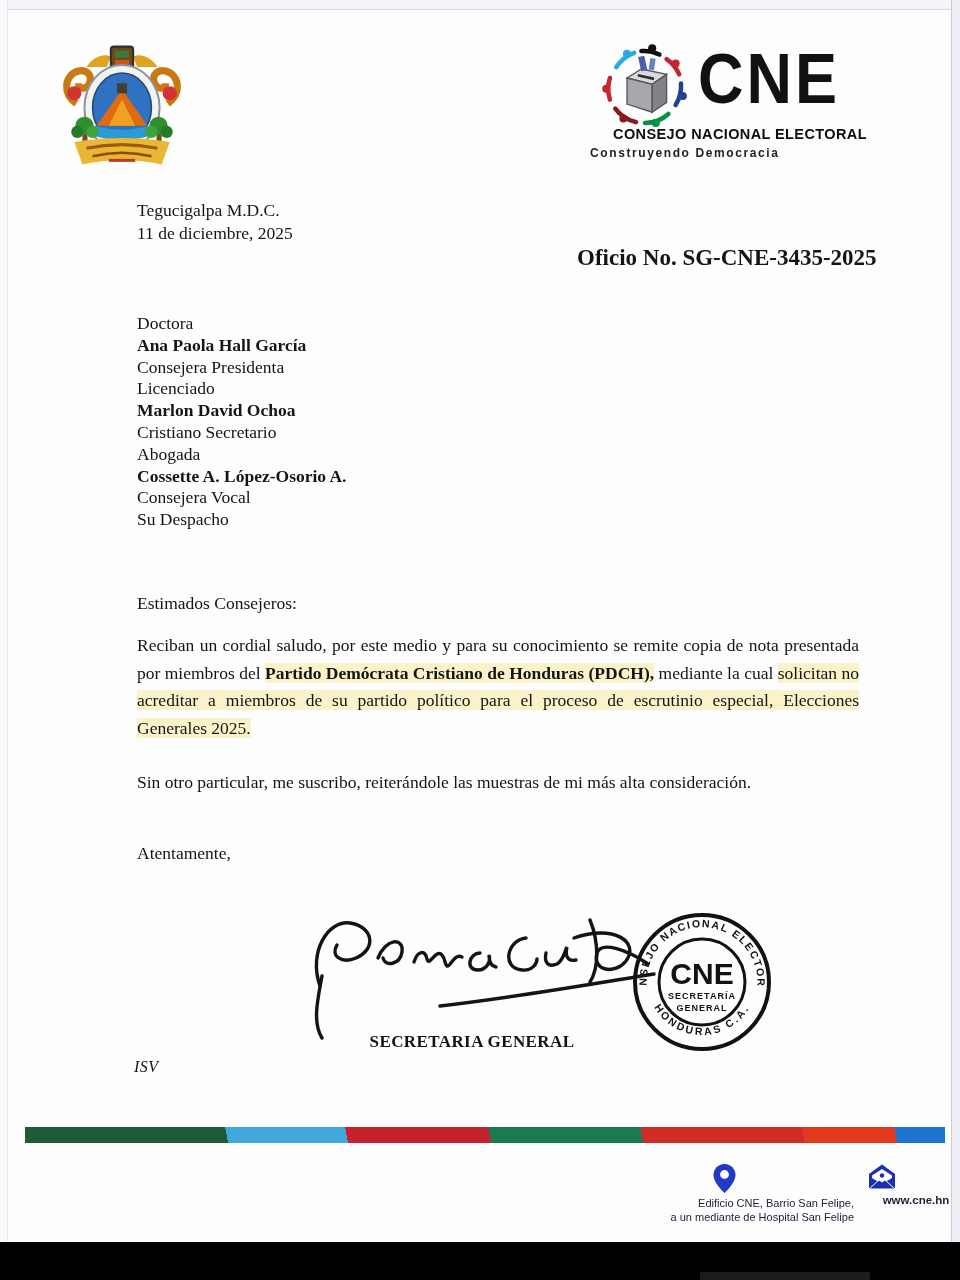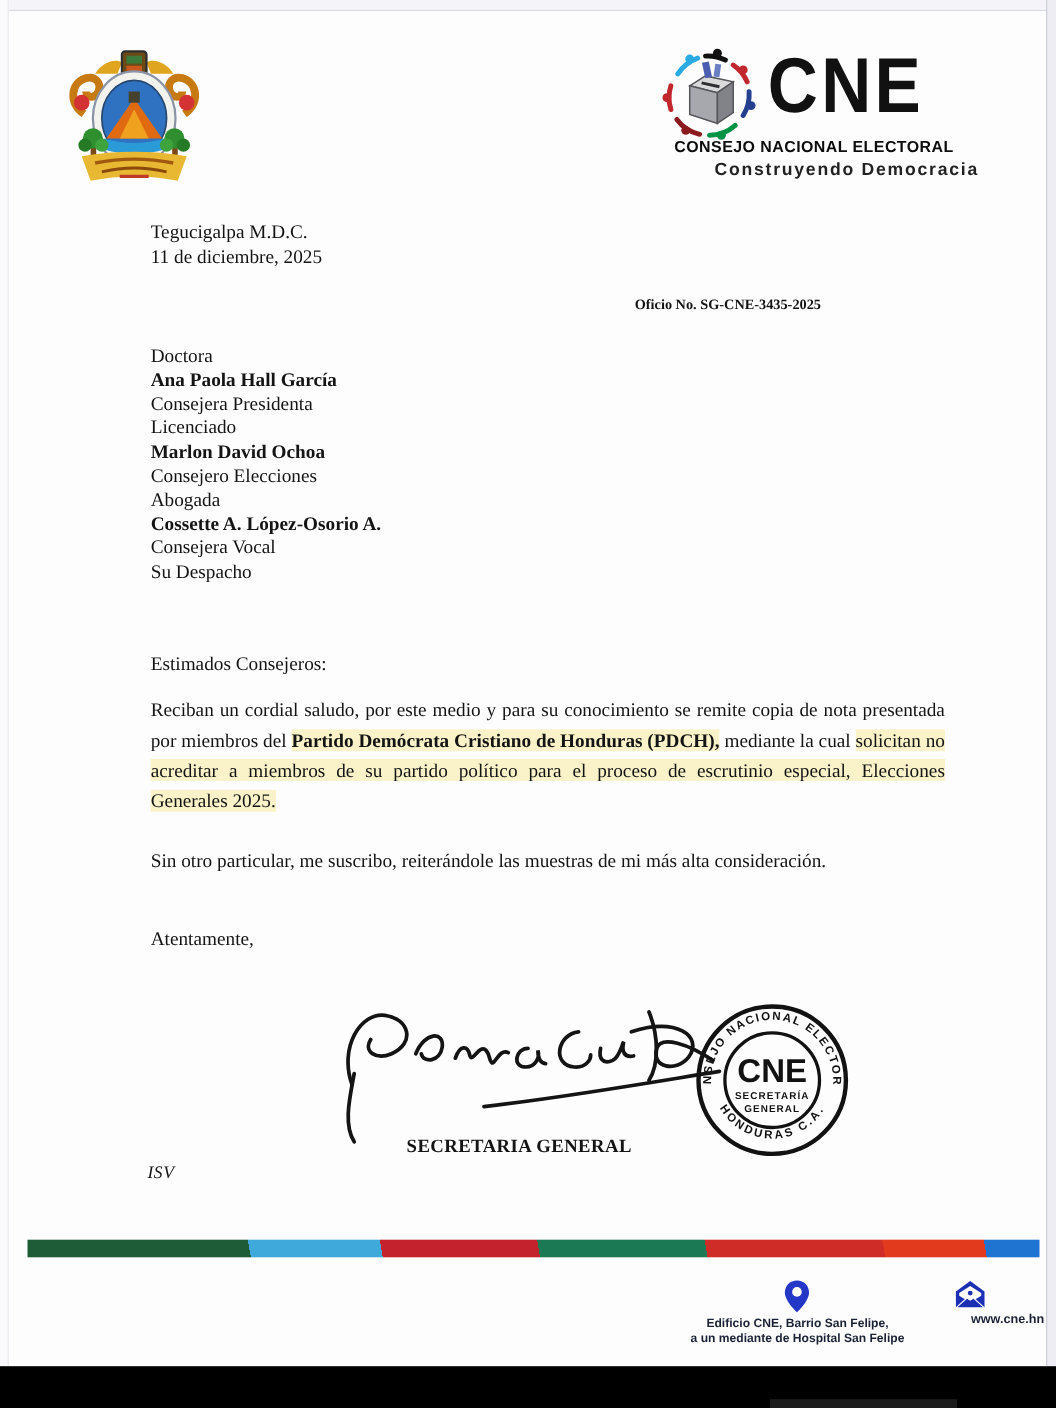--- a/index.html
+++ b/index.html
@@ -21,28 +21,28 @@
 
   
   .coat { position:absolute; left:56px; top:40px; width:132px; height:128px; }
   .cne-logo-icon { position:absolute; left:600px; top:42px; width:90px; height:90px; }
   .cne-logo-text { position:absolute; left:698px; top:38px; width:180px; height:88px;
     font-family:"Liberation Sans", sans-serif; font-weight:900; font-size:63px;
     letter-spacing:3px; color:#111; transform:scaleY(1.12); transform-origin:top left; }
   .cne-org { position:absolute; left:590px; top:126px; width:300px; text-align:center;
     font-family:"Liberation Sans", sans-serif; font-weight:700; font-size:14.5px;
     letter-spacing:.4px; color:#0d0d0d; }
-  .cne-tagline { position:absolute; left:590px; top:146px; width:300px; text-align:right;
-    font-family:"Liberation Sans", sans-serif; font-weight:700; font-size:16px;
+  .cne-tagline { position:absolute; left:590px; top:146px; width:300px; text-align:left;
+    font-family:"Liberation Sans", sans-serif; font-weight:700; font-size:12px;
     letter-spacing:1.6px; color:#222; }
 
   
   .place { position:absolute; left:137px; top:200px; font-size:17.5px; }
   .date  { position:absolute; left:137px; top:223px; font-size:17.5px; }
-  .oficio{ position:absolute; left:577px; top:245px; font-size:13px; font-weight:700;margin-top:24px; }
+  .oficio{ position:absolute; left:577px; top:245px; font-size:23px; font-weight:700; }
 
   .recipients { position:absolute; left:137px; top:313px; font-size:17.5px; line-height:21.8px; }
   .recipients .bold { font-weight:700; }
 
   .salutation { position:absolute; left:137px; top:593px; font-size:17.5px; }
 
   .body-par { position:absolute; left:137px; top:632px; width:722px;
     font-size:17.5px; line-height:27.6px; text-align:justify; }
   .hl { background:#faf3c9; }
   .hl-bold { background:#faf3c9; font-weight:700;margin-top:16px; }
@@ -56,22 +56,22 @@
   .signer-title { position:absolute; left:297px; top:1020px; width:350px; text-align:center;
     font-size:17px; font-weight:700; letter-spacing:.4px;margin-top:12px; }
   .stamp-svg { position:absolute; left:626px; top:906px; width:152px; height:152px; }
 
   .initials { position:absolute; left:134px; top:1058px; font-size:16px;
     font-weight:400; font-style:italic; letter-spacing:.5px; }
 
   
   .stripe { position:absolute; left:25px; top:1127px; width:920px; height:16px; }
   .pin-icon { position:absolute; left:711px; top:1163px; width:27px; height:31px; }
-  .address { position:absolute; left:610px; top:1197px; width:230px; text-align:center;
-    font-family:"Liberation Sans", sans-serif; font-weight:700; font-size:11px;
+  .address { position:absolute; left:624px; top:1197px; width:230px; text-align:right;
+    font-family:"Liberation Sans", sans-serif; font-weight:400; font-size:11px;
     line-height:13.5px; color:#1b2236; }
   .mail-icon { position:absolute; left:866px; top:1163px; width:32px; height:28px; }
   .website { position:absolute; left:842px; top:1194px; width:80px; text-align:center;
     font-family:"Liberation Sans", sans-serif; font-weight:700; font-size:11.5px; color:#1b2236;margin-left:34px; }
 </style>
 </head>
 <body>
 
 <div class="canvas">
 
@@ -155,21 +155,21 @@
   <div class="place">Tegucigalpa M.D.C.</div>
   <div class="date">11 de diciembre, 2025</div>
   <div class="oficio">Oficio No. SG-CNE-3435-2025</div>
 
   <div class="recipients">
     <div>Doctora</div>
     <div class="bold">Ana Paola Hall García</div>
     <div>Consejera Presidenta</div>
     <div>Licenciado</div>
     <div class="bold">Marlon David Ochoa</div>
-    <div>Consejero Elecciones</div>
+    <div>Cristiano Secretario</div>
     <div>Abogada</div>
     <div class="bold">Cossette A. López-Osorio A.</div>
     <div>Consejera Vocal</div>
     <div>Su Despacho</div>
   </div>
 
   <div class="salutation">Estimados Consejeros:</div>
 
   <div class="body-par"><span>Reciban un cordial saludo, por este medio y para su conocimiento se remite copia de nota presentada por miembros del </span><span class="hl-bold">Partido Demócrata Cristiano de Honduras (PDCH),</span><span> mediante la cual </span><span class="hl">solicitan no acreditar a miembros de su partido político para el proceso de escrutinio especial, Elecciones Generales 2025.</span></div>
 

